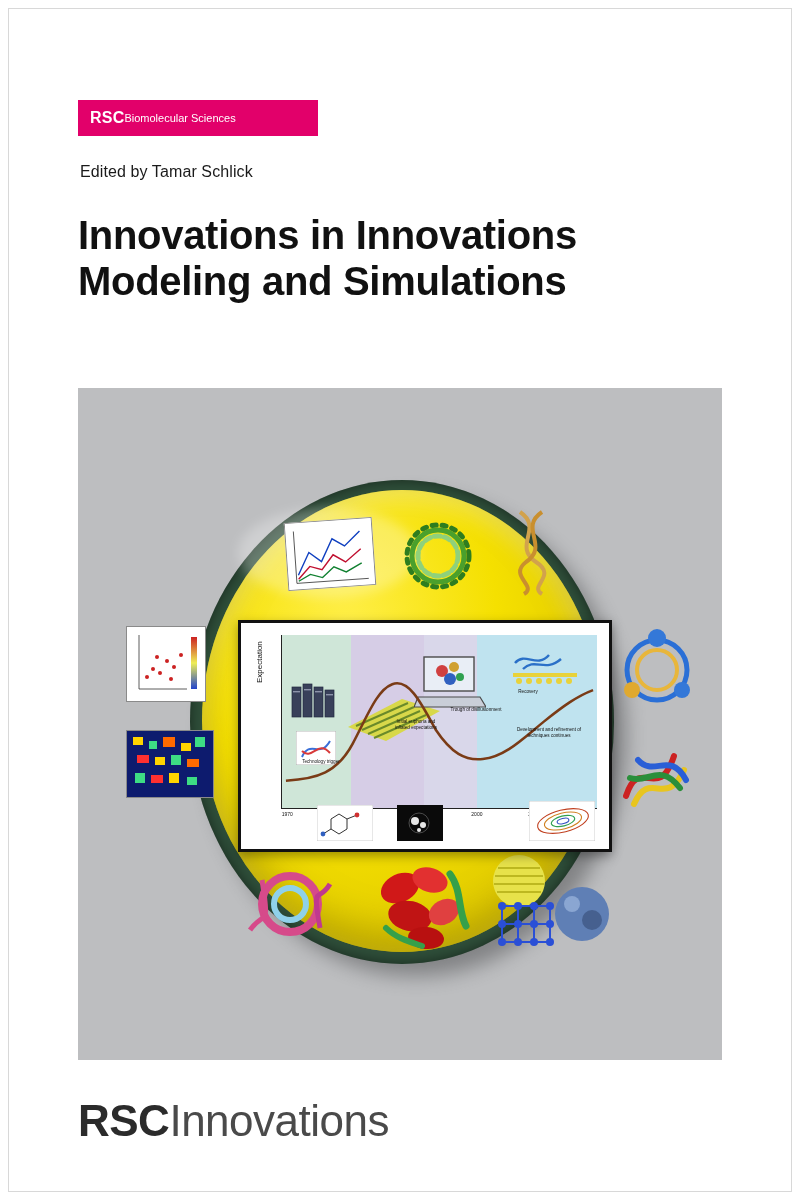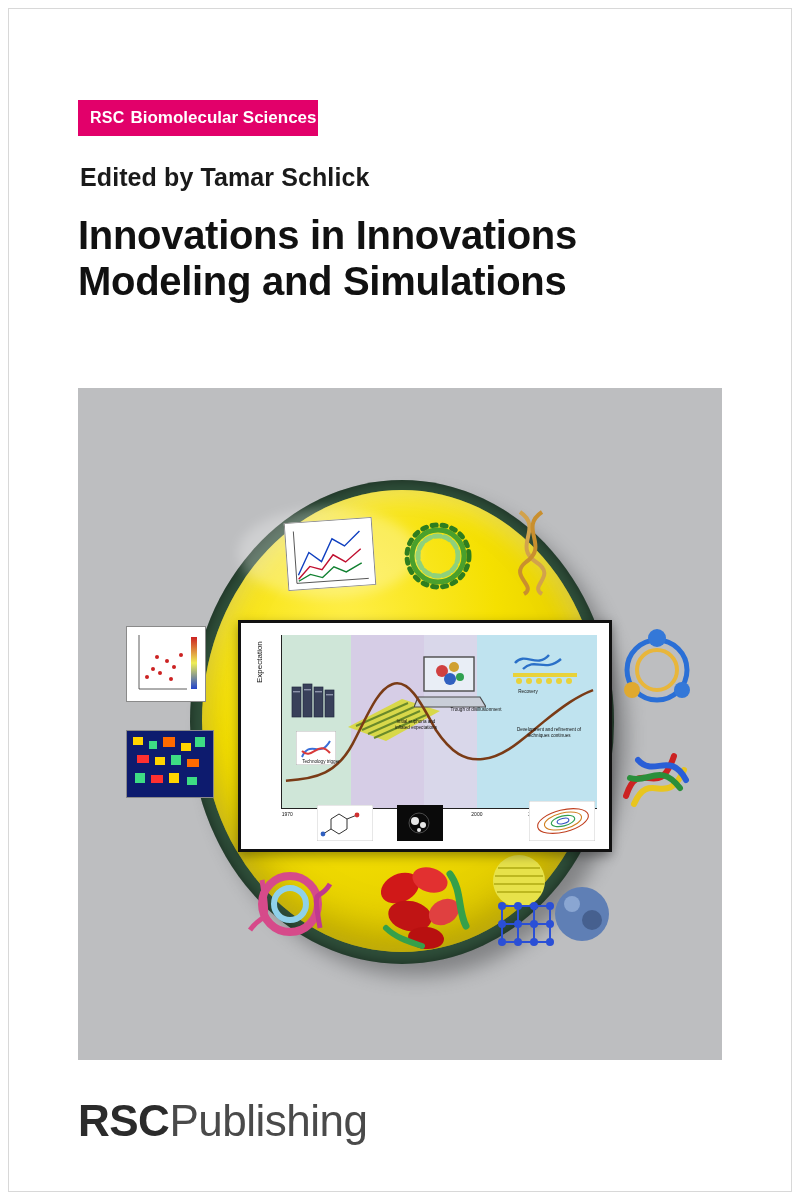--- a/index.html
+++ b/index.html
@@ -47,33 +47,33 @@
     box-sizing: border-box;
   }
   .series-band .rsc-mark {
     color: #ffffff;
     font-weight: bold;
     font-size: 16px;
     letter-spacing: 0.2px;
   }
   .series-band .series-name {
     color: #ffffff;
-    font-size: 17px;
-    margin-left: 6px;
-    font-weight: bold;
+    font-size: 11px;
+    margin-left: 0;
+    font-weight: normal;
   }
 
   
   .editor-line {
     position: absolute;
     left: 80px;
     top: 163px;
-    font-size: 25px;
+    font-size: 16px;
     color: #1a1a1a;
-    font-weight: bold;
+    font-weight: normal;
     letter-spacing: 0.1px;
   }
 
   
   .title-block {
     position: absolute;
     left: 78px;
     top: 212px;
     width: 640px;
   }
@@ -544,16 +544,16 @@
             <ellipse cx="34" cy="20" rx="12" ry="5" stroke="#30a050" transform="rotate(-14 34 20)"></ellipse>
             <ellipse cx="34" cy="20" rx="6" ry="2.6" stroke="#3050c0" transform="rotate(-14 34 20)"></ellipse>
           </g>
         </svg>
 
       </div>
     </div>
   </div>
 
   <div class="publisher">
-    <span class="rsc">RSC</span><span class="pub">Publishing</span>
+    <span class="rsc">RSC</span><span class="pub">Innovations</span>
   </div>
 
 </div>
 
 </body></html>

